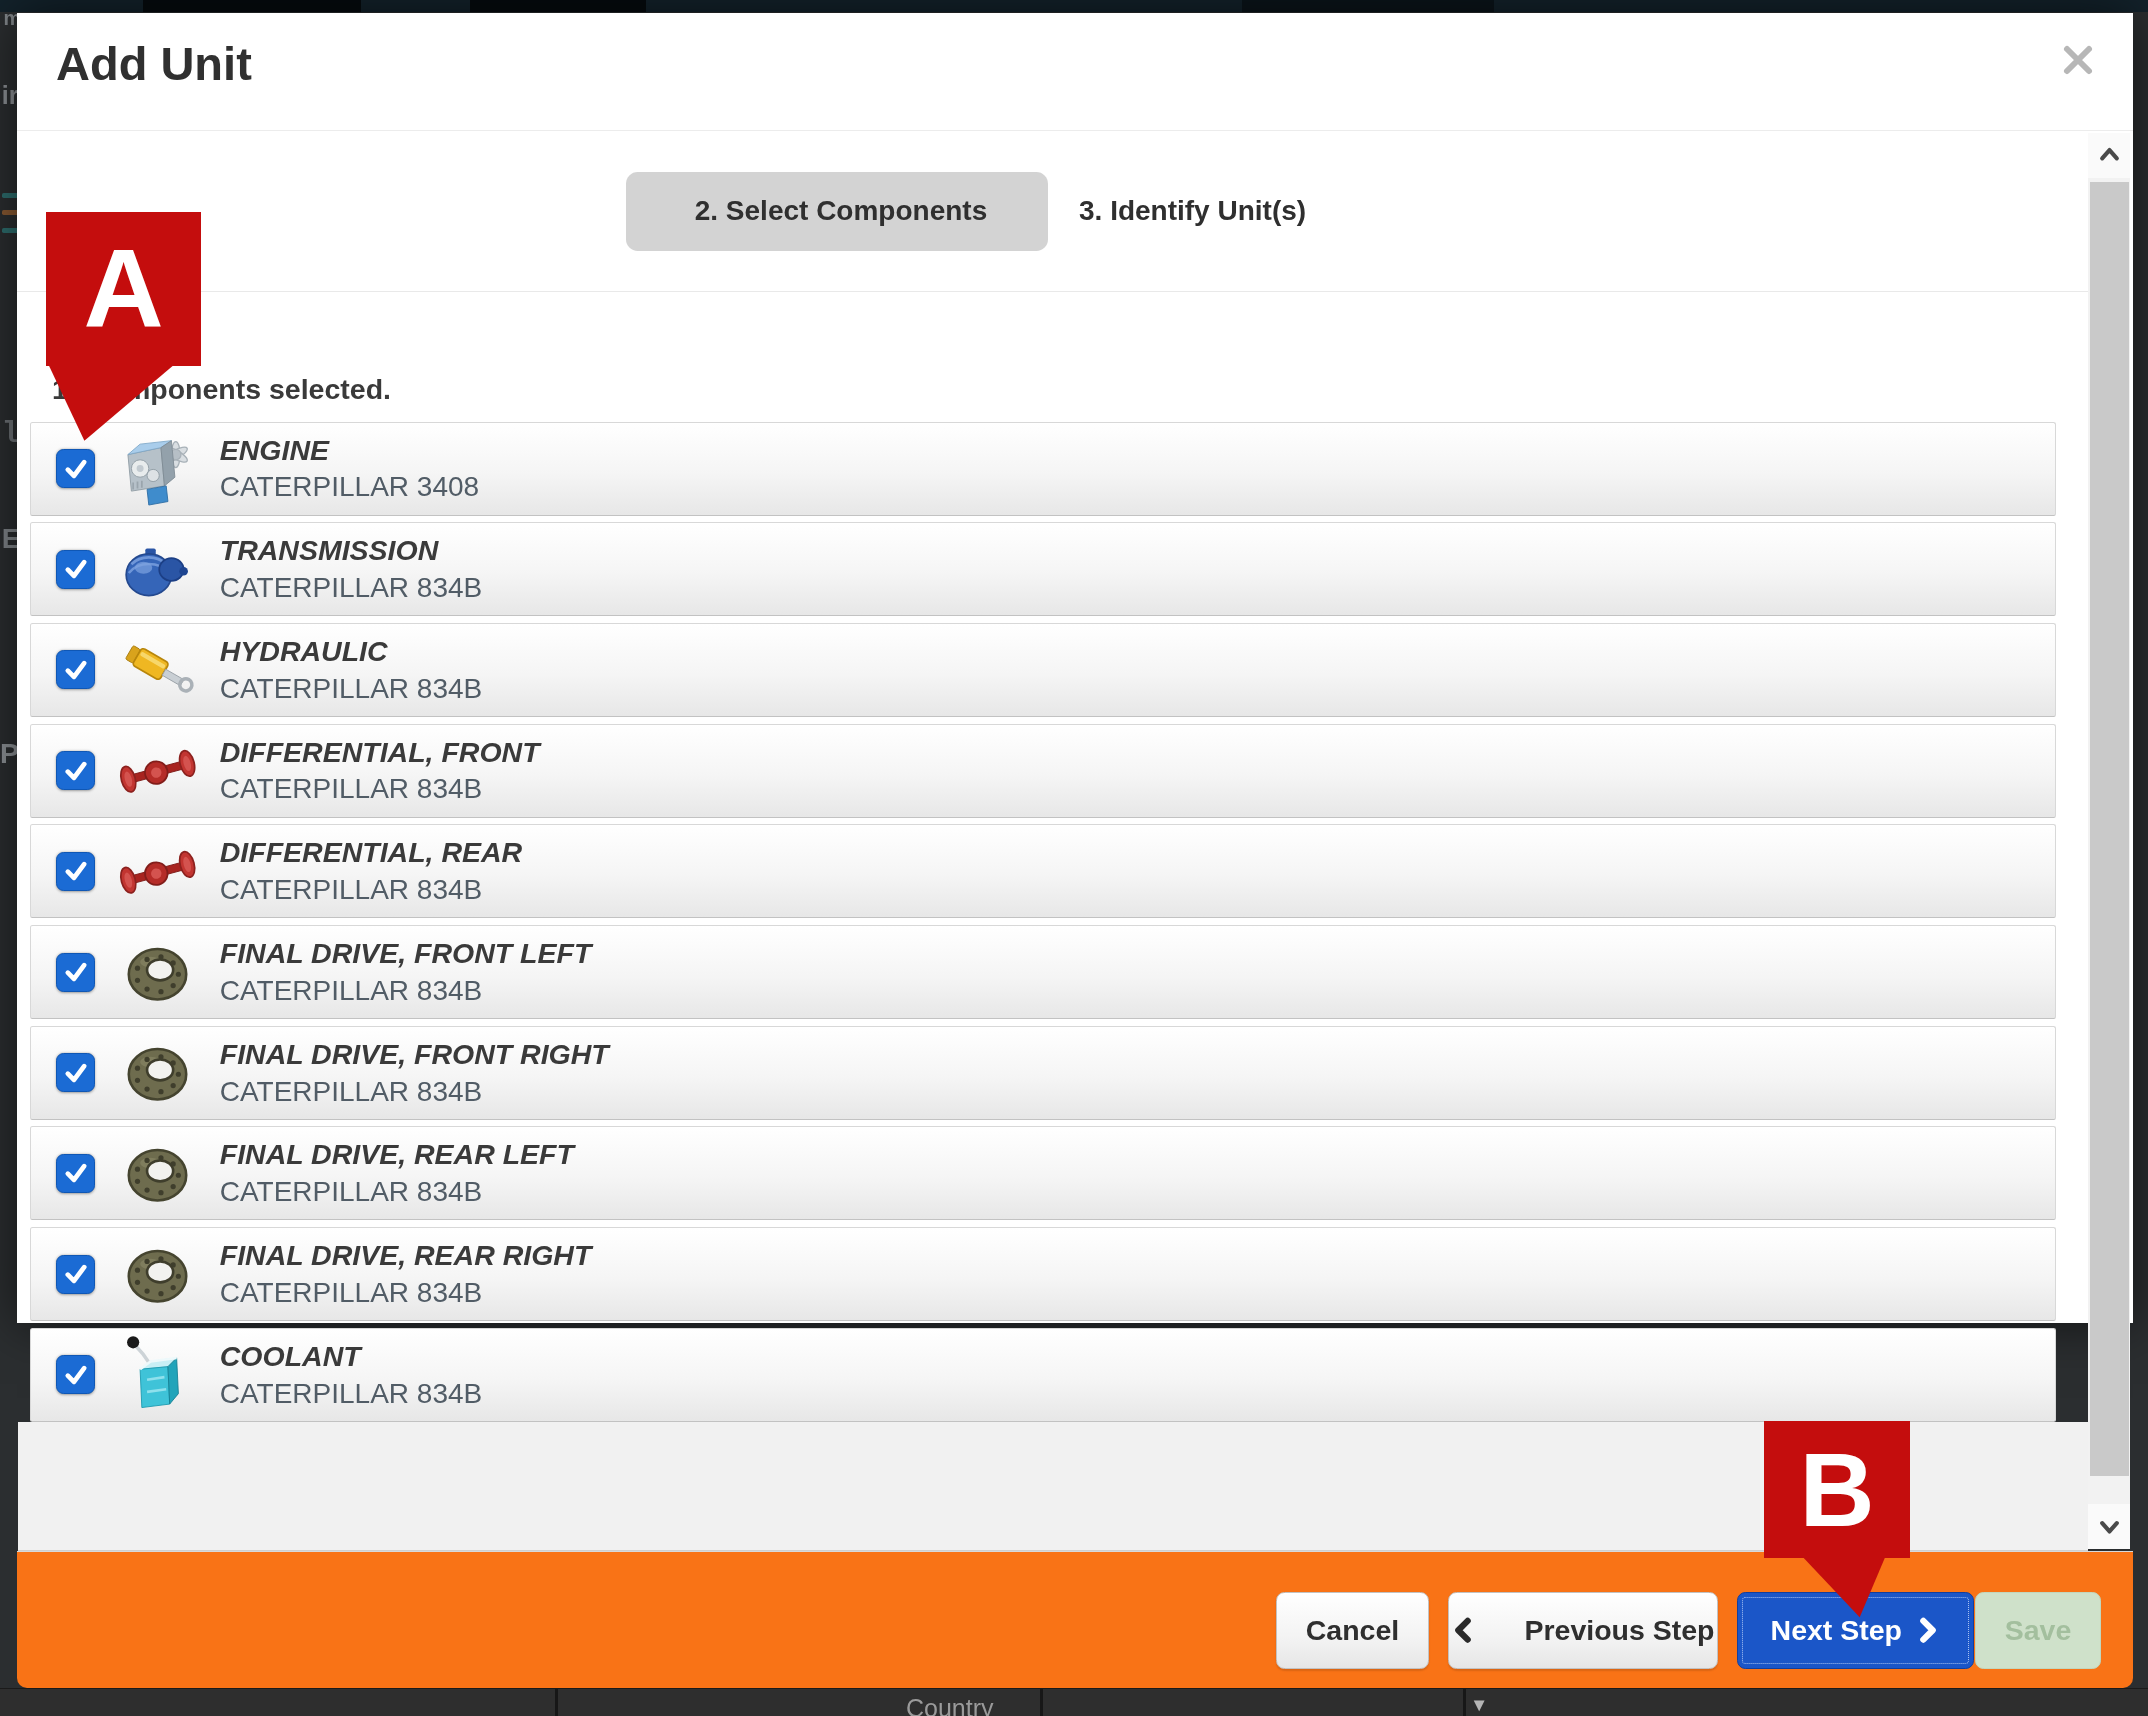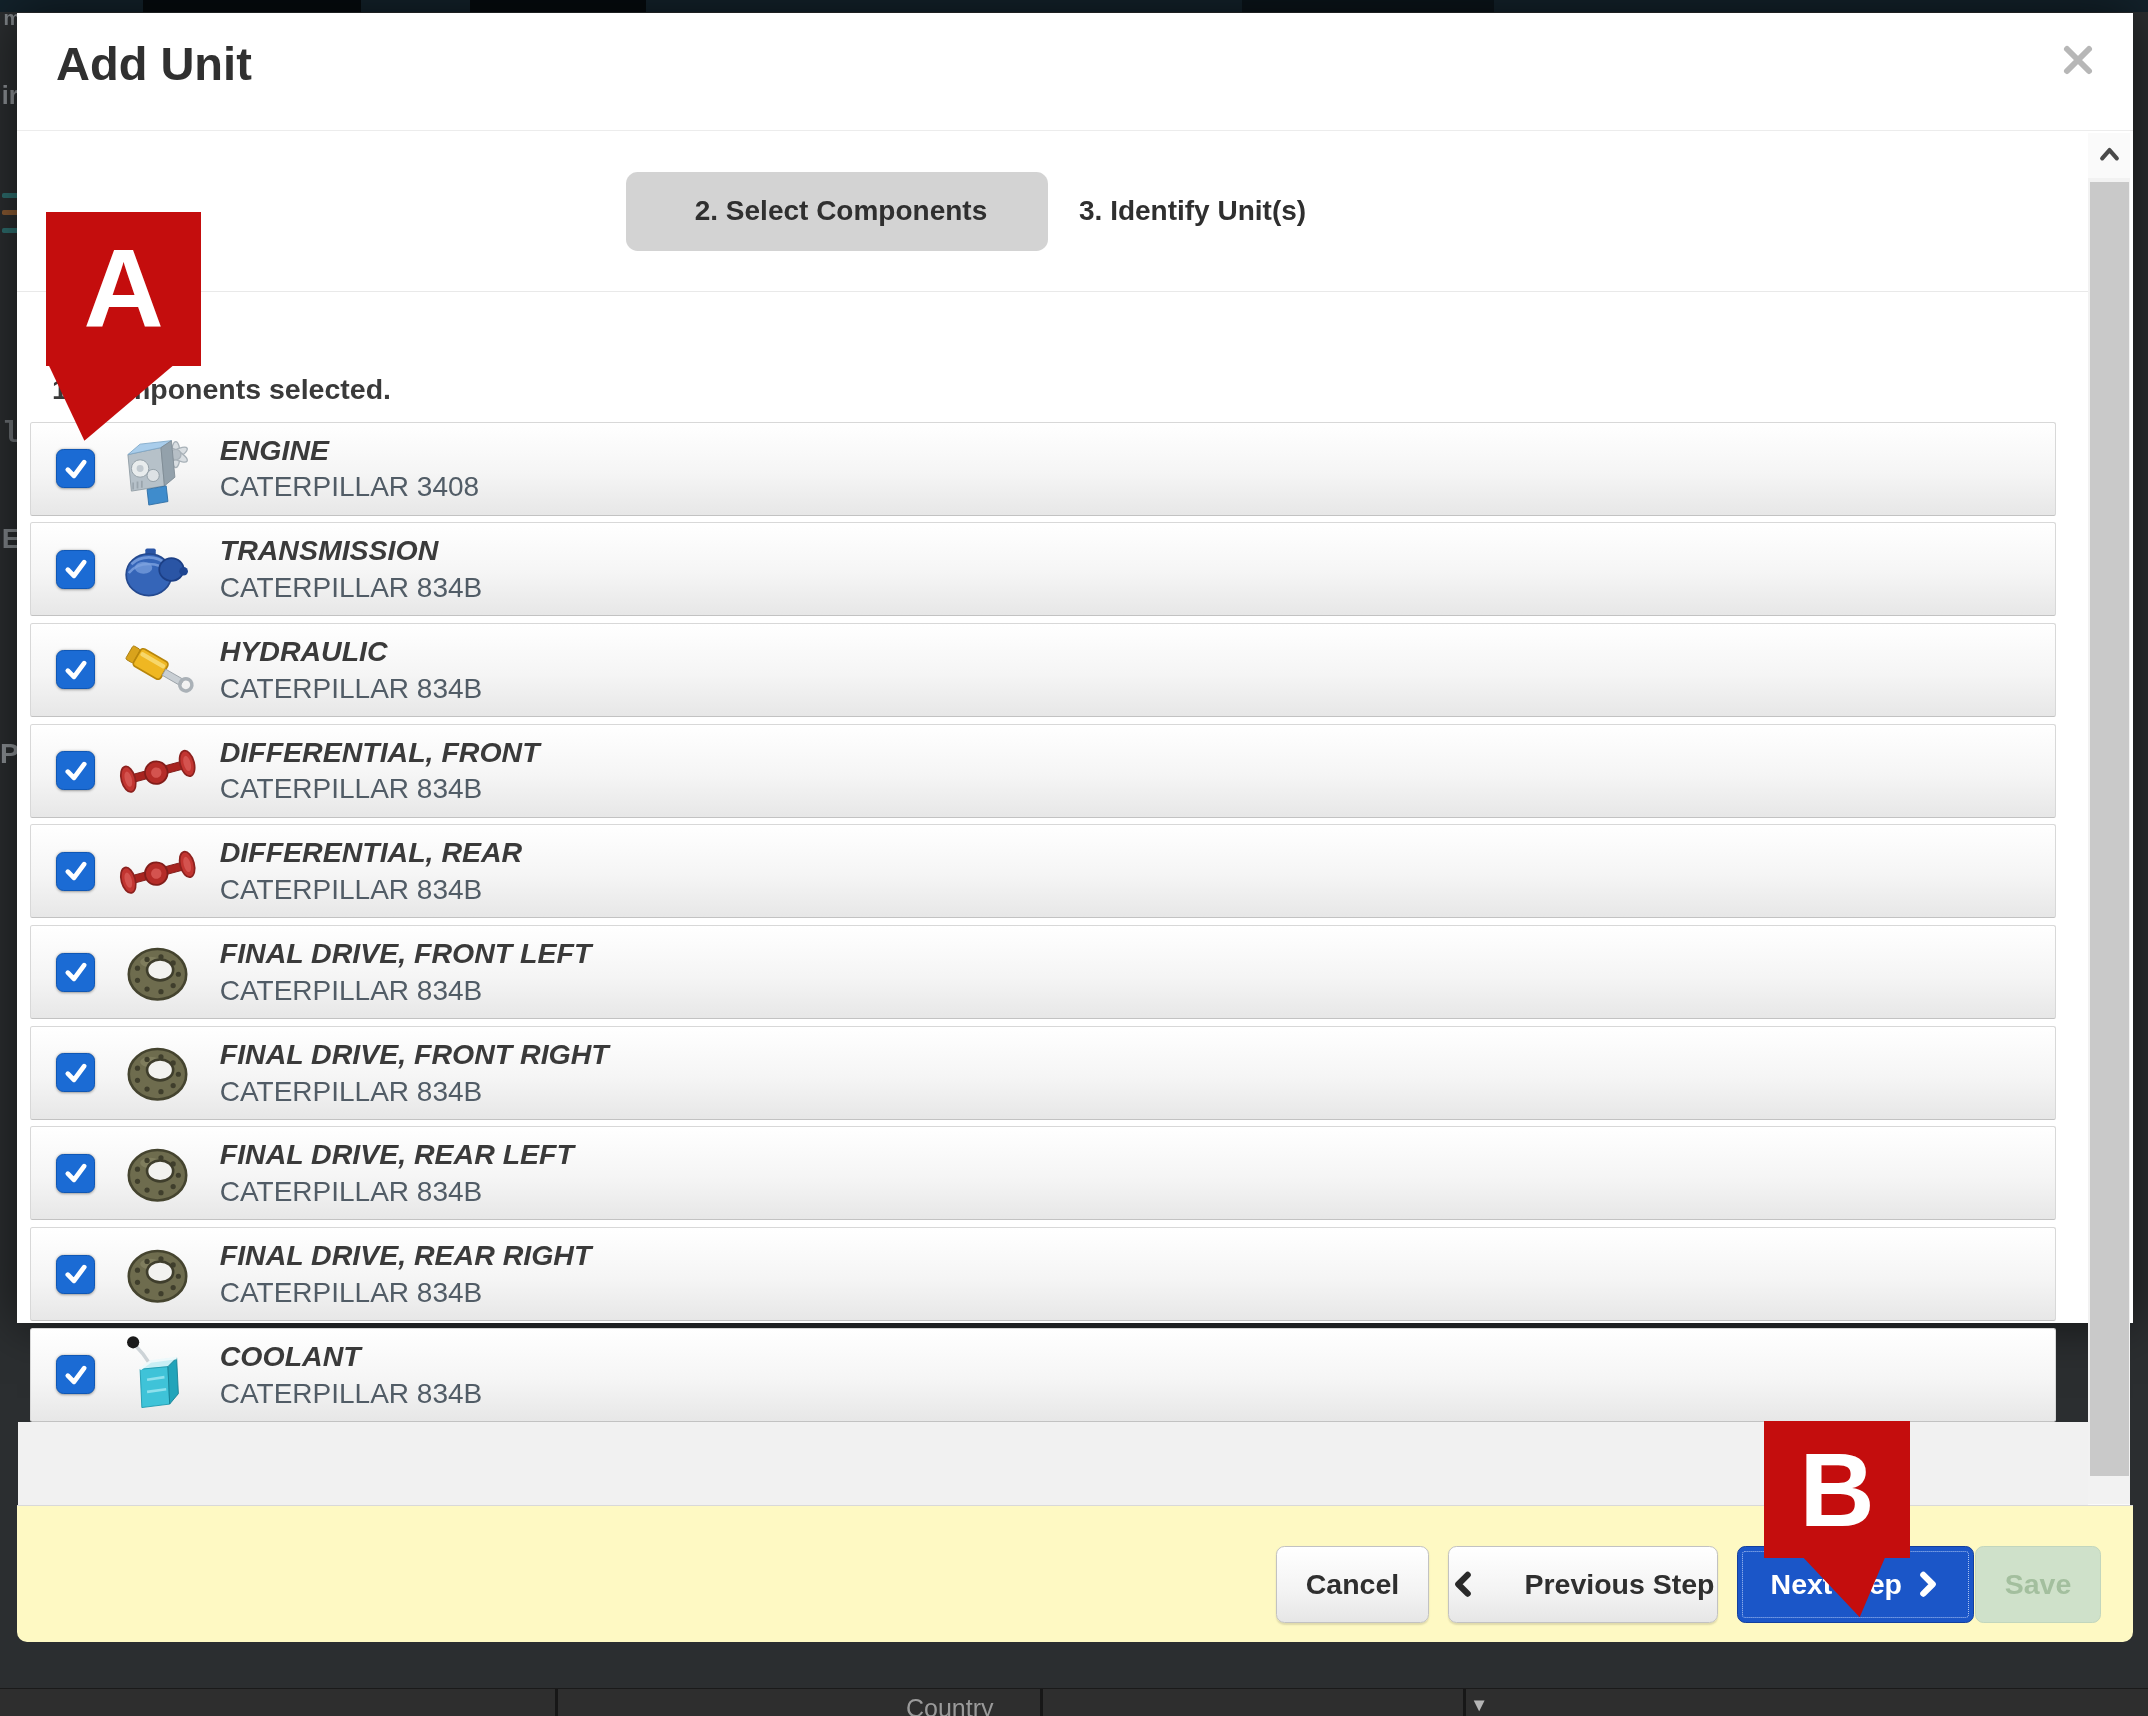--- a/index.html
+++ b/index.html
@@ -42,21 +42,21 @@
   .row-title{font-size:28.5px;font-weight:700;color:#3a3a3a;font-style:italic;}
   .row-sub{font-size:28px;color:#515c66;margin-top:5px;}
   #list-tail{left:0.8px;top:1409px;width:2070px;height:128px;background:#f1f1f1;border-bottom:1.7px solid #cfcfcf;}
   
   #scrollbar{left:2071px;top:120px;width:42px;height:1416px;background:#f2f2f2;}
   .sb-btn{position:absolute;left:0;width:42px;height:45px;background:#fafafa;display:flex;align-items:center;justify-content:center;}
   #sb-up{top:0;}
   #sb-down{top:1371px;}
   #sb-thumb{position:absolute;left:1.7px;top:49px;width:39px;height:1294px;background:#c9c9c9;}
   
-  #footer{left:0;top:1492px;width:2116px;height:136px;background:#fef9c3;border-top:1.7px solid #d9d9d9;
+  #footer{left:0;top:1538px;width:2116px;height:136px;background:#f97316;border-top:1.7px solid #d9d9d9;
     border-radius:0 0 10px 10px;}
   .btn{position:absolute;top:40px;height:77px;box-sizing:border-box;display:flex;align-items:center;justify-content:center;
     gap:13.4px;font-size:28.5px;font-weight:600;border-radius:8.4px;cursor:pointer;white-space:nowrap;}
   .btn-plain{background:linear-gradient(180deg,#ffffff 0%,#f3f3f3 60%,#e6e6e6 100%);
     border:1.7px solid #c2c2c2;color:#2f2f2f;box-shadow:0 1.7px 1.7px rgba(0,0,0,.12);}
   #cancel-btn{left:1259px;width:153px;}
   #previous-btn{left:1431px;width:270px;gap:48px;}
   #next-btn{left:1713px;width:237px;background:#1b56c8;border:1.7px solid #123f9e;color:#ffffff;font-weight:700;
     outline:1.7px dotted #a9c2f2;outline-offset:-6.7px;margin-left:7px;}
   #save-btn{left:1958px;width:126px;background:#cfe1ca;border:1.7px solid #c2d6bd;color:#a3bf9e;font-weight:700;}

